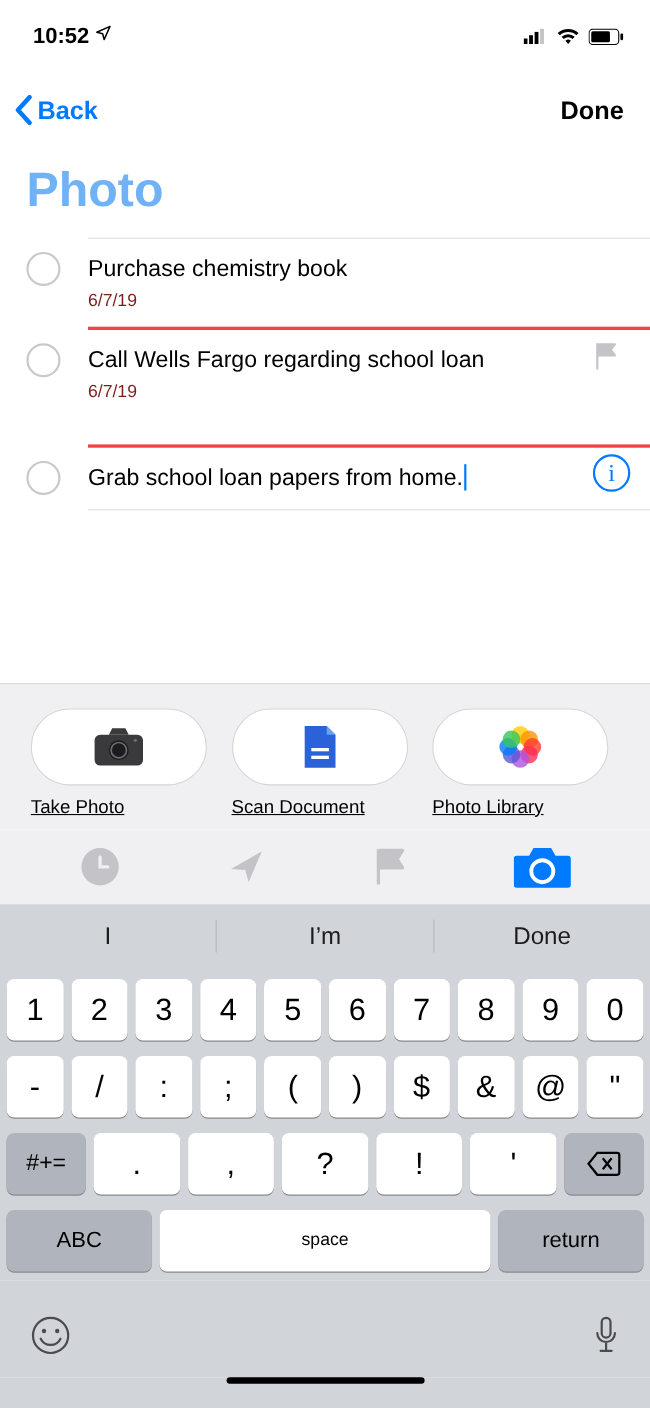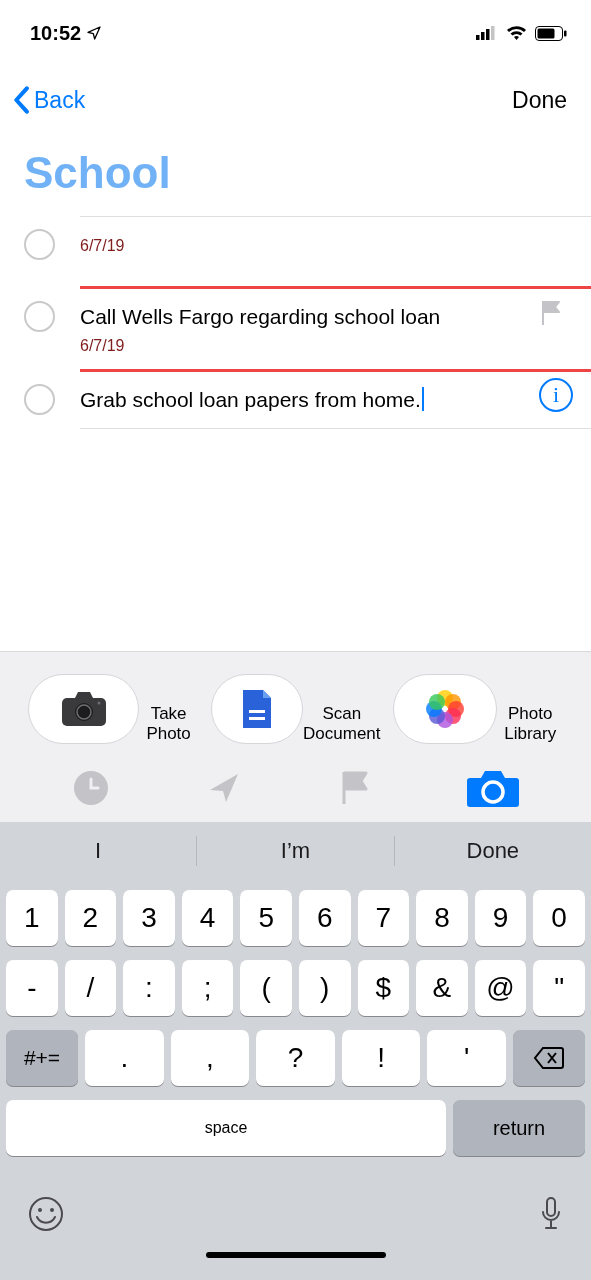--- a/index.html
+++ b/index.html
@@ -14,27 +14,28 @@
   }
   .status-bar {
     display: flex;
     justify-content: space-between;
     align-items: center;
     padding: 14px 24px 0 30px;
     height: 52px;
     font-size: 20px;
     font-weight: 600;
   }
-  .status-left { display: flex; align-items: center; gap: 5px; }
+  .status-left { display: flex; gap: 5px; }
   .status-right { display: flex; align-items: center; gap: 8px; }
   .nav-bar {
     display: flex;
     justify-content: space-between;
     align-items: flex-end;
     padding: 34px 24px 0 12px;
+    font-weight: bold;
   }
   .back-btn {
     display: flex;
     align-items: center;
     color: #007aff;
     font-size: 23px;
   }
   .done-btn { color: #000000; font-size: 23px; }
   .title {
     font-size: 44px;
@@ -46,21 +47,21 @@
   .reminder {
     display: flex;
     align-items: flex-start;
     border-top: 3px solid #ef4444;
     padding: 14px 16px 14px 0;
     margin-left: 80px;
     position: relative;
     min-height: 70px;
   }
   .reminder:first-child { border-top: 1px solid #dedede; }
-  .reminder:last-child { border-bottom: 1px solid #dedede; }
+  .reminder:last-child { border-bottom: 1px solid #dedede; margin-top: 24px; }
   .circle {
     position: absolute;
     left: -56px;
     top: 12px;
     width: 31px;
     height: 31px;
     border: 2px solid #c9c9c9;
     border-radius: 50%;
   }
   .reminder-body { flex: 1; }
@@ -96,21 +97,21 @@
     left: 0;
     right: 0;
   }
   .att-row {
     background: #f0f0f2;
     border-top: 1px solid #d9d9dc;
     padding: 22px 28px 10px 28px;
     display: flex;
     justify-content: space-between;
   }
-  .att-item { display: flex; align-items: flex-end; width: 170px; }
+  .att-item { display: flex; flex-direction: column; align-items: flex-start; width: 170px; text-decoration: underline; }
   .att-pill {
     width: 160px;
     height: 70px;
     border: 1px solid #d6d6da;
     border-radius: 35px;
     background: #fff;
     display: flex;
     align-items: center;
     justify-content: center;
   }
@@ -222,26 +223,27 @@
     <svg width="18" height="28" viewBox="0 0 14 24">
         <path d="M12 2 L3 12 L12 22" fill="none" stroke="#007aff" stroke-width="3.5" stroke-linecap="round" stroke-linejoin="round"></path>
       </svg>
     <span style="margin-left:4px;">Back</span>
   </div>
   <div class="done-btn">
     <span>Done</span>
   </div>
 </div>
 
-<div class="title">School</div>
+<div class="title">Photo</div>
 
 <div class="reminders">
   <div class="reminder">
     <div class="circle"></div>
     <div class="reminder-body">
+      <div class="reminder-title">Purchase chemistry book</div>
       <div class="reminder-date">6/7/19</div>
     </div>
   </div>
   <div class="reminder">
     <div class="circle"></div>
     <div class="reminder-body">
       <div class="reminder-title">Call Wells Fargo regarding school loan</div>
       <div class="reminder-date">6/7/19</div>
     </div>
     <div class="reminder-flag">
@@ -368,20 +370,21 @@
       <div class="key">!</div>
       <div class="key">'</div>
       <div class="key key-alt" style="flex:0 0 72px;">
         <svg width="32" height="24" viewBox="0 0 32 24">
             <path d="M10 2 H28 A2 2 0 0 1 30 4 V20 A2 2 0 0 1 28 22 H10 L2 12 Z" fill="none" stroke="#000" stroke-width="2"></path>
             <path d="M15 7 L23 17 M23 7 L15 17" stroke="#000" stroke-width="2"></path>
           </svg>
       </div>
     </div>
     <div class="krow" style="margin-bottom:0;">
+      <div class="key key-alt key-abc">ABC</div>
       <div class="key key-space">space</div>
       <div class="key key-alt key-return">return</div>
     </div>
   </div>
 
   <div class="kbottom">
     <div>
       <svg width="36" height="36" viewBox="0 0 36 36">
           <circle cx="18" cy="18" r="16" fill="none" stroke="#4b4b4f" stroke-width="2"></circle>
           <circle cx="12" cy="14" r="2" fill="#4b4b4f"></circle>

